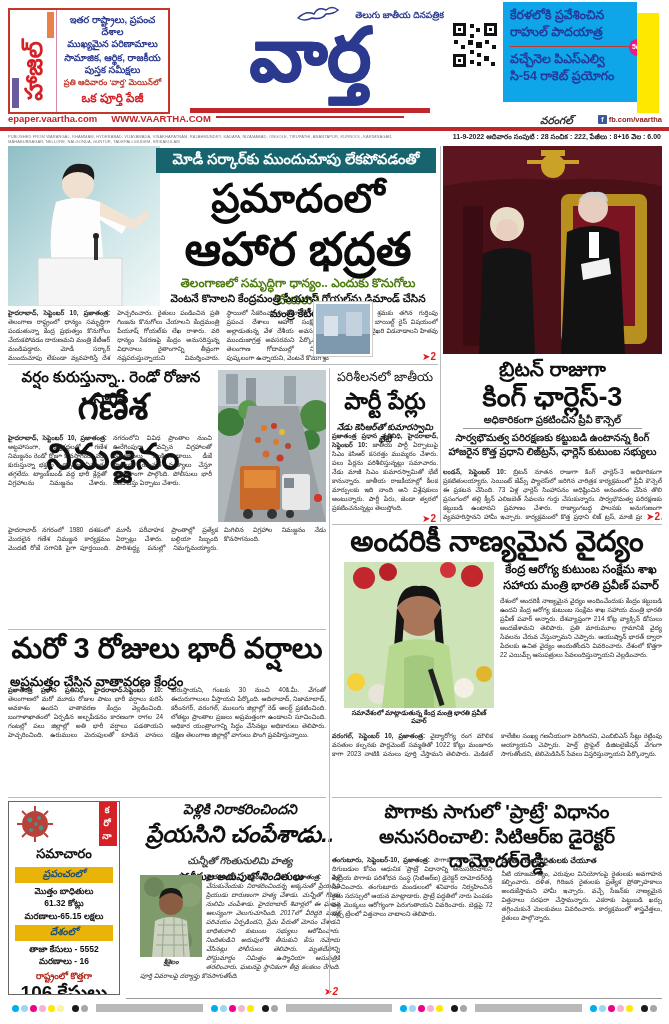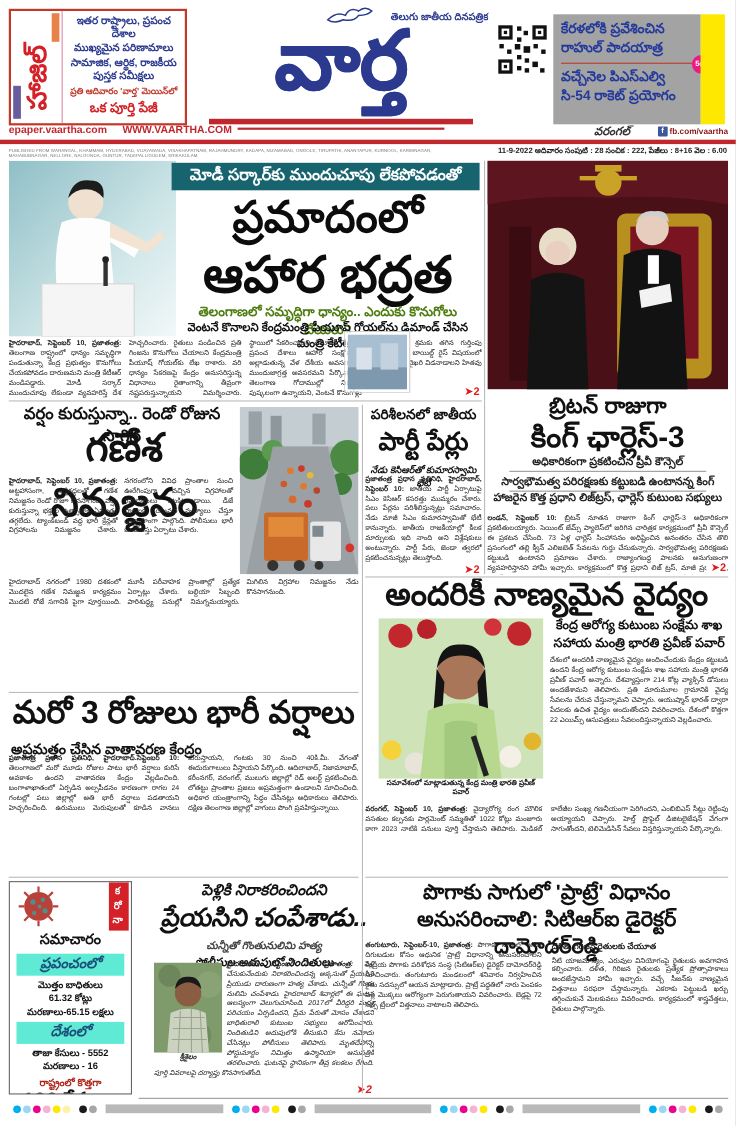--- a/index.html
+++ b/index.html
@@ -26,21 +26,21 @@
 
   .masthead{left:176px;top:4px;width:268px;height:118px;text-align:center;}
   .tagline{position:absolute;right:0px;top:6px;font-size:9px;color:#2b3a8f;font-weight:bold;}
   .bird{position:absolute;left:120px;top:0px;}
   .vtitle{position:absolute;left:0;right:0;top:14px;font-size:74px;line-height:1;font-weight:900;color:#2b3a8f;
       text-shadow:1px 0 #2b3a8f,0 1px #2b3a8f,1px 1px #2b3a8f;}
   .mast-underline{position:absolute;left:14px;right:14px;top:104px;height:5px;background:#c0272d;}
   .mast-underline2{position:absolute;left:40px;right:40px;top:112px;height:2px;background:#c0272d;}
 
   .qr{left:452px;top:22px;width:46px;height:46px;}
-  .promoR{left:503px;top:13px;width:134px;height:100px;background:#a3a3a3;padding:5px 7px;box-sizing:border-box;}
+  .promoR{left:503px;top:2px;width:134px;height:100px;background:#0ea5e9;padding:5px 7px;box-sizing:border-box;}
   .promoR .t{color:#23399c;font-weight:bold;font-size:12.5px;line-height:1.35;}
   .promoR .div{position:relative;border-top:1px solid #c0392b;margin:5px 0 4px 0;}
   .badge5{position:absolute;right:-16px;top:-8px;width:17px;height:17px;border-radius:50%;background:#ec1a85;
       color:#fff;font-size:7px;font-weight:bold;display:flex;align-items:center;justify-content:center;}
   .ystripe{left:637px;top:13px;width:22px;height:100px;background:#ffe800;}
   .edition{left:540px;top:114px;width:70px;font-size:10.5px;font-weight:bold;font-style:italic;color:#333;}
   .fbline{left:598px;top:114px;width:64px;height:11px;display:flex;align-items:center;gap:2px;cursor:pointer;}
   .fbicon{width:9px;height:9px;background:#3b5998;color:#fff;font-size:7px;font-weight:bold;
       display:flex;align-items:center;justify-content:center;border-radius:1px;}
   .fbtxt{font-size:7.5px;font-weight:bold;color:#8b1a1a;}
@@ -76,21 +76,21 @@
   
   .ganesh{left:8px;top:368px;width:318px;height:258px;}
   .gan-kicker{position:absolute;left:0;top:0;width:206px;text-align:center;font-size:15px;font-weight:bold;}
   .gan-h{position:absolute;left:0;top:18px;width:210px;text-align:center;font-size:36px;font-weight:900;}
   .gan-photo{position:absolute;right:0;top:2px;width:108px;height:152px;}
   .gan-body{position:absolute;left:0;top:66px;width:204px;height:90px;column-count:2;column-gap:6px;}
   .gan-body2{position:absolute;left:0;right:0;top:158px;bottom:0;column-count:3;column-gap:6px;}
 
   
   .party{left:332px;top:368px;width:106px;height:156px;}
-  .pa-kicker{text-align:center;font-size:12.5px;font-weight:bold;margin-top:2px;}
+  .pa-kicker{text-align:center;font-size:12.5px;font-weight:normal;margin-top:2px;}
   .pa-h{text-align:center;font-size:23px;font-weight:800;margin-top:1px;}
   .pa-s{text-align:center;font-size:8.5px;font-weight:bold;margin:2px 0 3px 0;font-style:italic;}
   .pa-body{position:absolute;left:0;right:0;top:64px;bottom:0;}
 
   
   .medical{left:332px;top:526px;width:330px;height:268px;}
   .med-h{text-align:center;font-size:29px;font-weight:900;line-height:1.05;}
   .med-row{position:absolute;left:0;right:0;top:36px;height:168px;display:flex;gap:6px;padding-left:12px;}
   .med-photocol{width:150px;}
   .med-photo{width:150px;height:146px;}
@@ -108,21 +108,21 @@
 
   
   .corona{left:8px;top:801px;width:112px;height:194px;border:1px solid #666;box-sizing:border-box;
       text-align:center;}
   .cor-head{position:relative;height:44px;}
   .cor-virus{position:absolute;left:6px;top:2px;}
   .cor-tab{position:absolute;right:2px;top:0px;width:18px;height:44px;background:#d42027;color:#fff;
       font-size:9px;font-weight:bold;writing-mode:vertical-rl;text-orientation:upright;
       display:flex;align-items:center;justify-content:center;letter-spacing:1px;}
   .cor-title{font-size:13px;font-weight:900;margin-top:0px;}
-  .cor-band{background:#5eead4;color:#1b4f7a;font-size:13px;font-weight:bold;font-style:italic;
+  .cor-band{background:#eab308;color:#1b4f7a;font-size:10px;font-weight:bold;font-style:italic;
       margin:3px 6px 2px 6px;padding:1px 0;}
   .cor-line{font-size:8.5px;font-weight:bold;line-height:1.45;}
   .cor-state{color:#b02418;font-size:9px;font-weight:bold;margin-top:3px;}
   .cor-cases{font-size:19px;font-weight:900;line-height:1.1;}
 
   
   .murder{left:140px;top:801px;width:200px;height:196px;font-style:italic;}
   .mu-kicker{text-align:center;font-size:14px;font-weight:bold;}
   .mu-h{text-align:center;font-size:23px;font-weight:900;margin-top:0px;}
   .mu-s1{text-align:center;font-size:9.5px;font-weight:bold;color:#444;margin-top:2px;}

